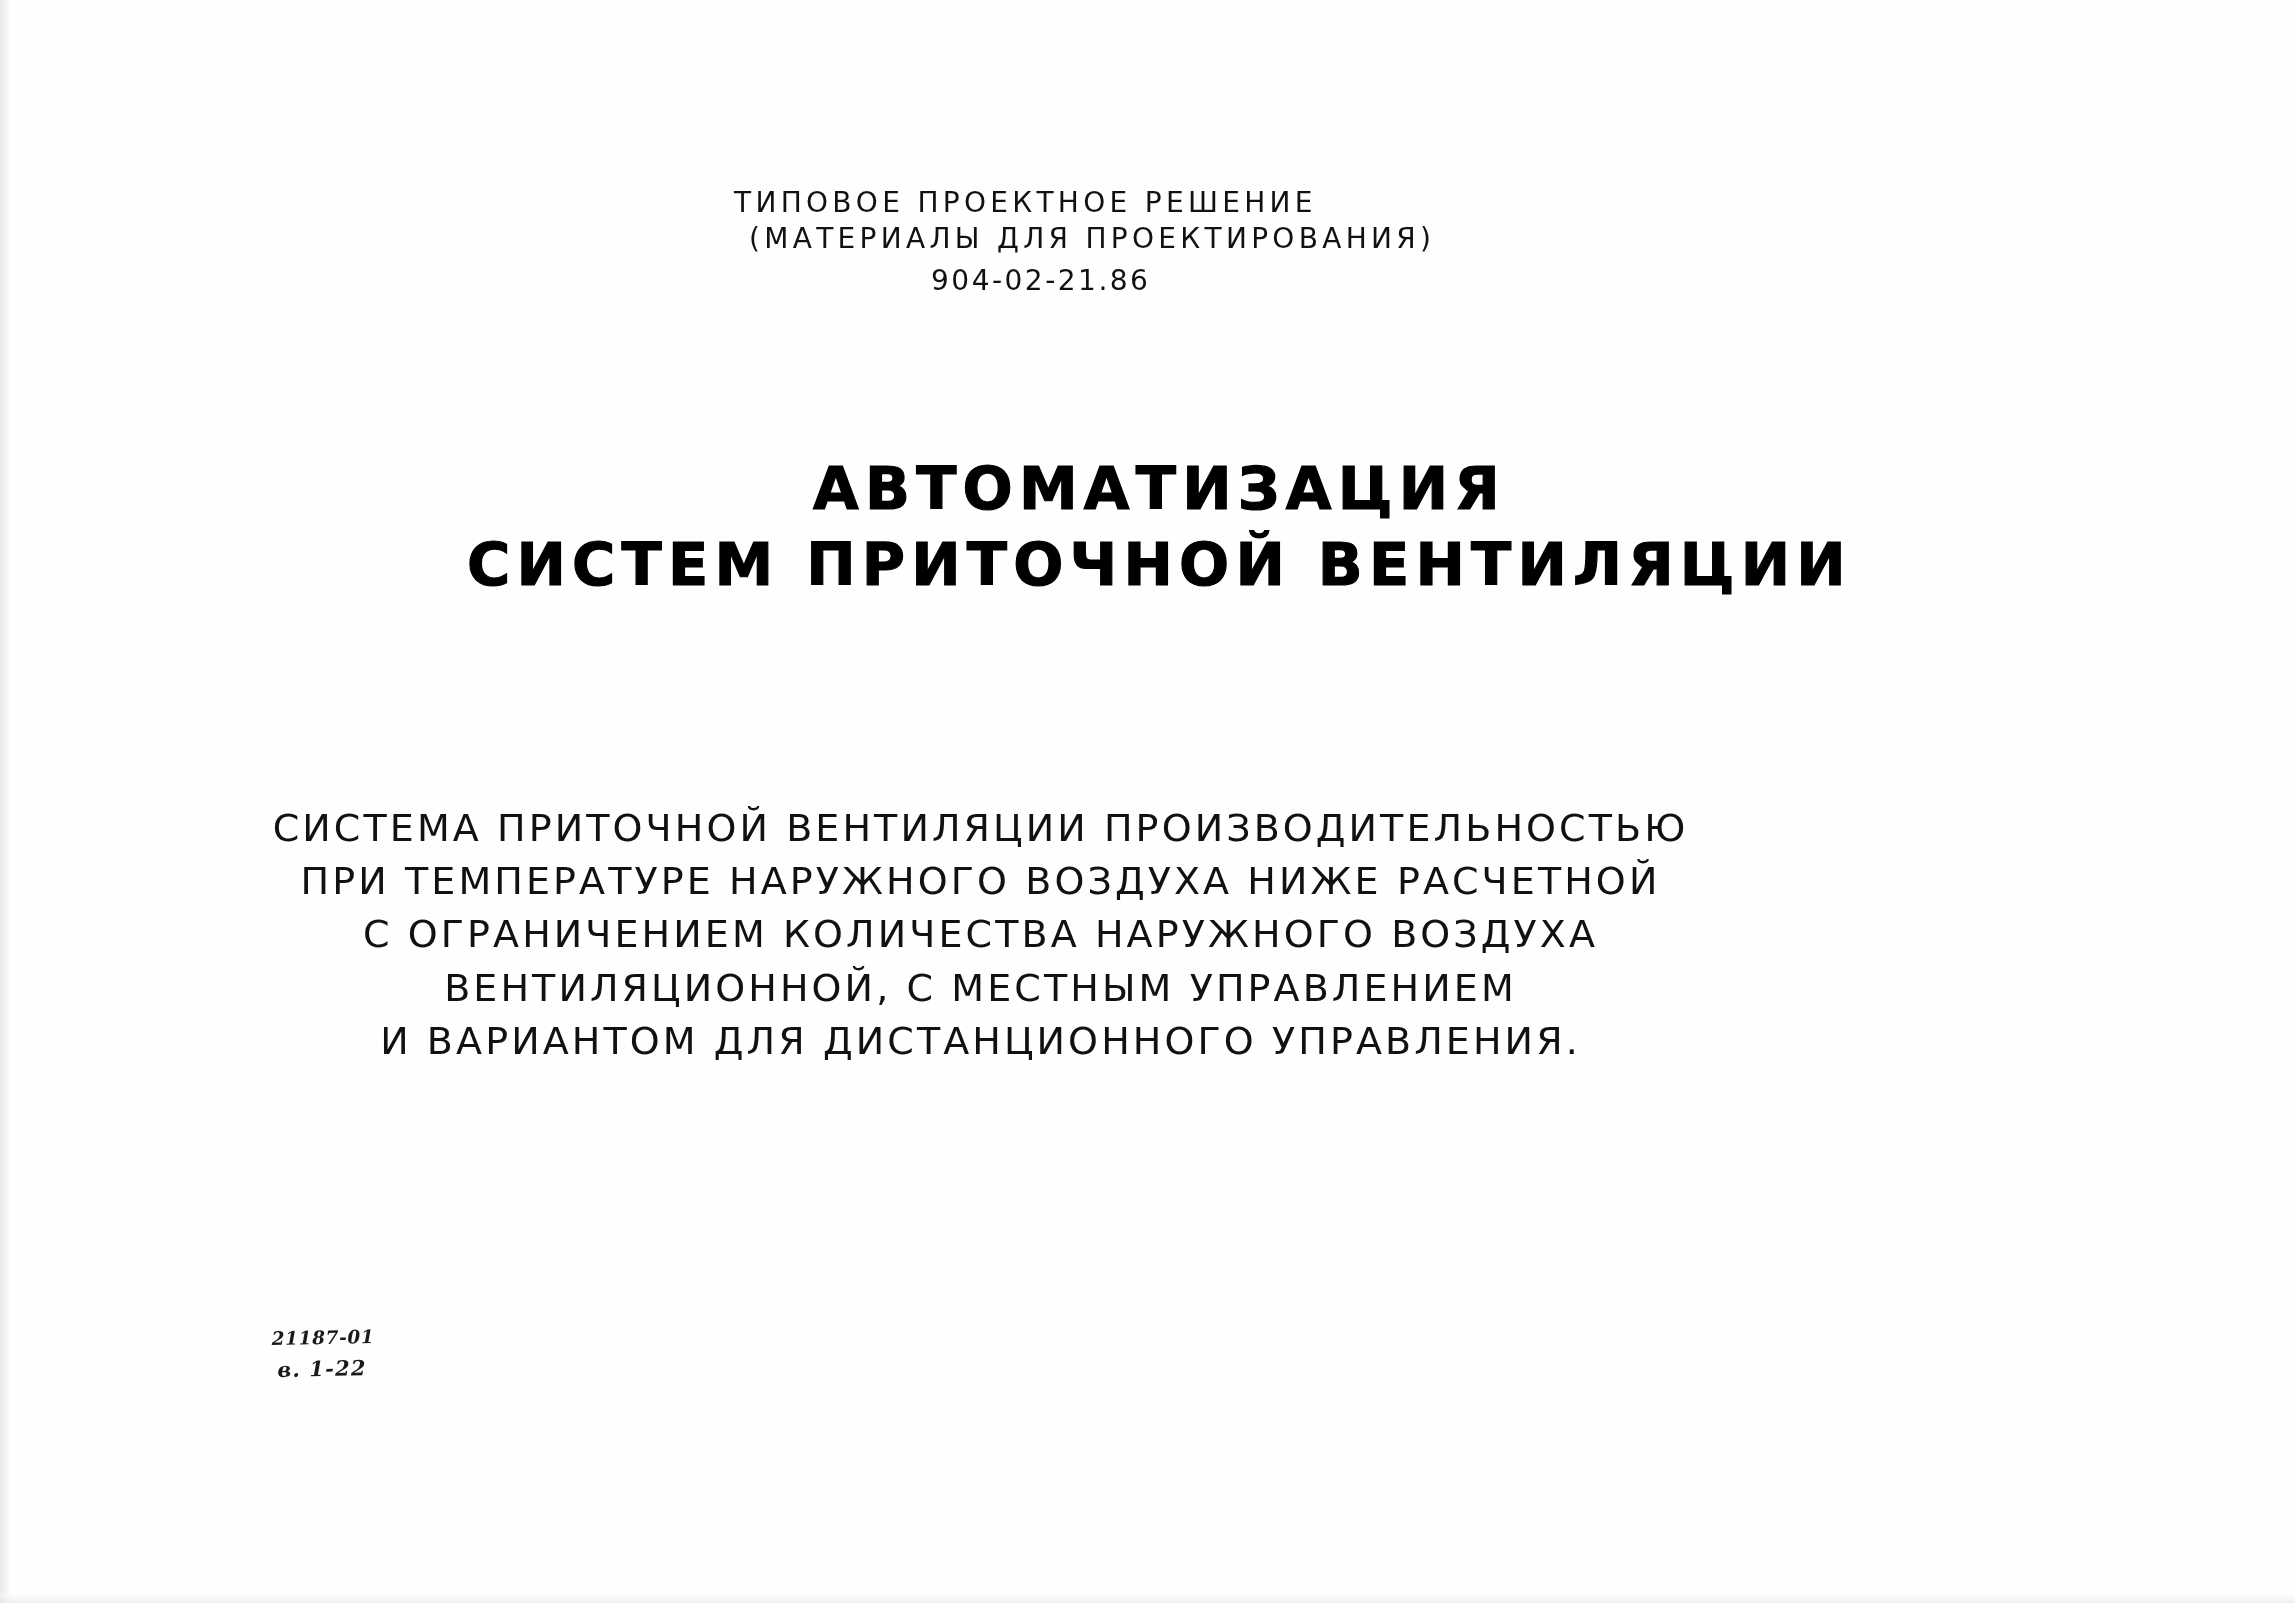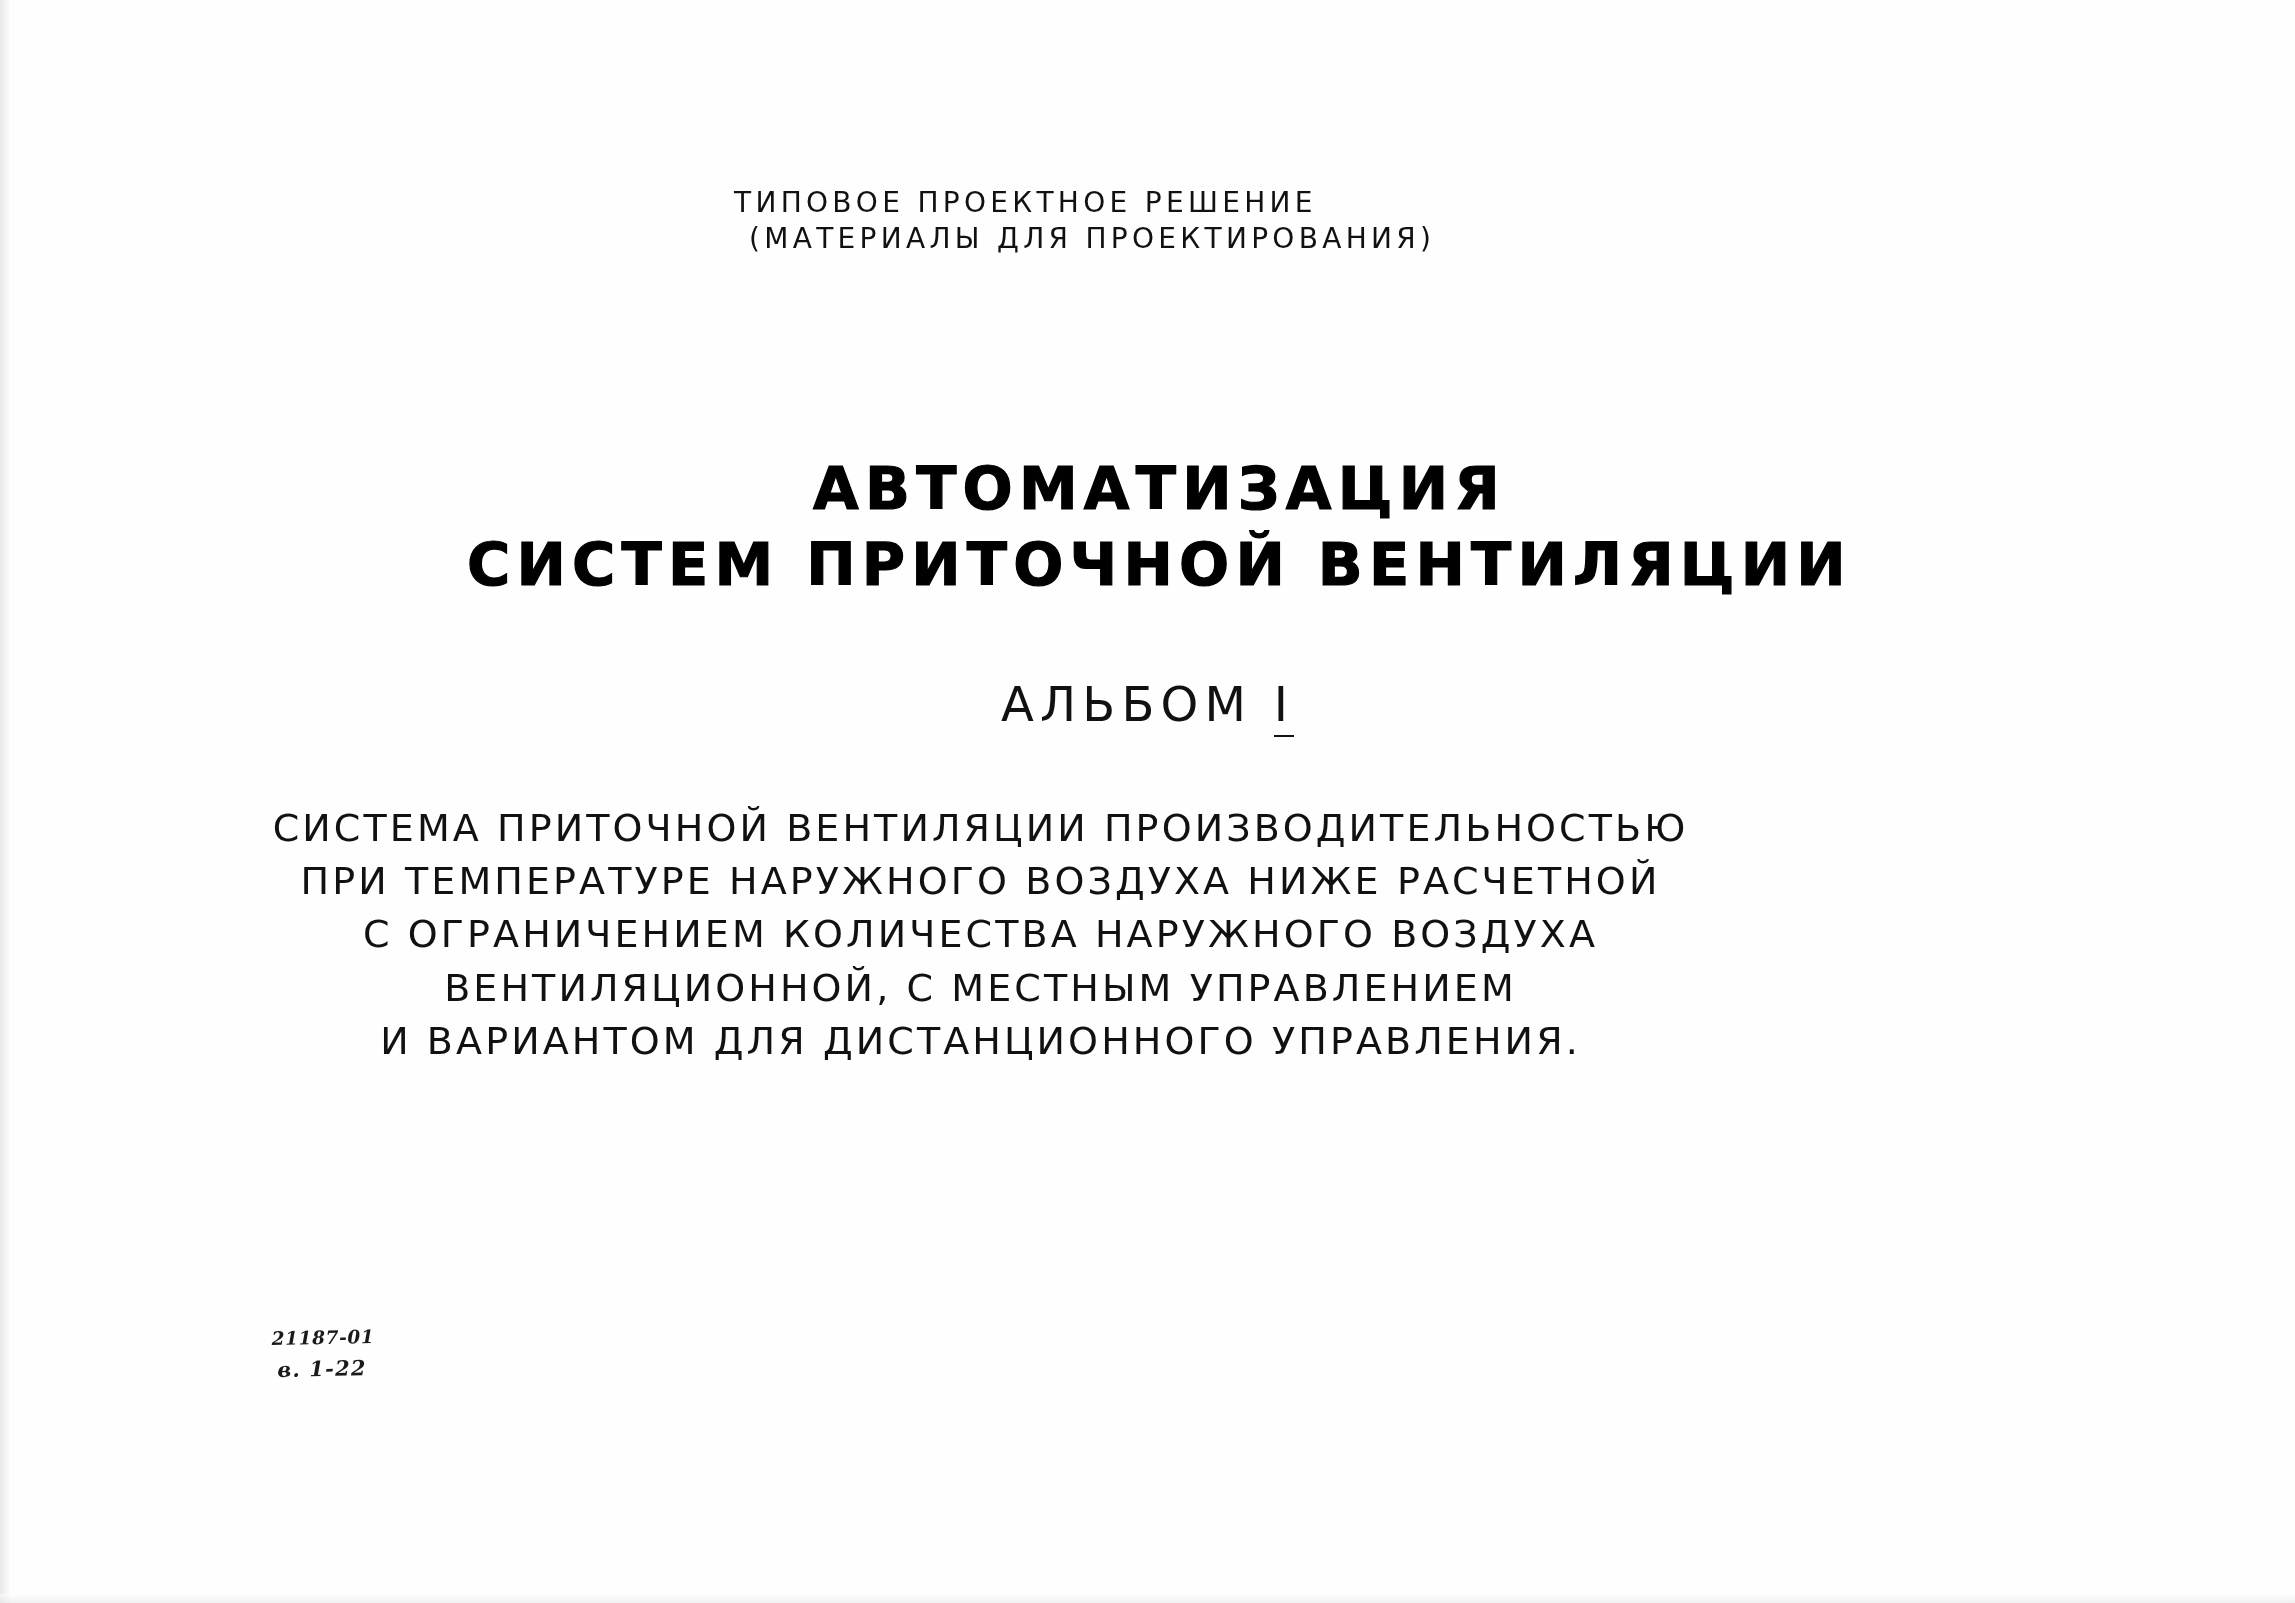--- a/index.html
+++ b/index.html
@@ -172,33 +172,28 @@
 
 <div class="sheet">
   <div class="scan-edge-left"></div>
   <div class="scan-edge-bottom"></div>
 
   <div class="page-inner">
 
     <div class="header-block">
       <div class="hdr-line hdr-line-1">ТИПОВОЕ ПРОЕКТНОЕ РЕШЕНИЕ</div>
       <div class="hdr-line hdr-line-2">(МАТЕРИАЛЫ ДЛЯ    ПРОЕКТИРОВАНИЯ)</div>
+      <div class="hdr-line hdr-line-3">904-02-21.86</div>
     </div>
 
     <div class="title-block">
       <div class="title-line title-line-1">АВТОМАТИЗАЦИЯ</div>
       <div class="title-line title-line-2">СИСТЕМ  ПРИТОЧНОЙ ВЕНТИЛЯЦИИ</div>
     </div>
 
-    <div class="album-block">
-      <div class="album-text">
-        <span>АЛЬБОМ</span>
-        <span class="album-num">I</span>
-      </div>
-    </div>
 
     <div class="body-block">
       <div class="body-line">СИСТЕМА ПРИТОЧНОЙ  ВЕНТИЛЯЦИИ ПРОИЗВОДИТЕЛЬНОСТЬЮ</div>
       <div class="body-line">ПРИ ТЕМПЕРАТУРЕ   НАРУЖНОГО ВОЗДУХА НИЖЕ  РАСЧЕТНОЙ</div>
       <div class="body-line">С ОГРАНИЧЕНИЕМ КОЛИЧЕСТВА  НАРУЖНОГО ВОЗДУХА</div>
       <div class="body-line">ВЕНТИЛЯЦИОННОЙ,  С  МЕСТНЫМ  УПРАВЛЕНИЕМ</div>
       <div class="body-line">И ВАРИАНТОМ ДЛЯ   ДИСТАНЦИОННОГО  УПРАВЛЕНИЯ.</div>
     </div>
 
     <div class="stamp-block">

